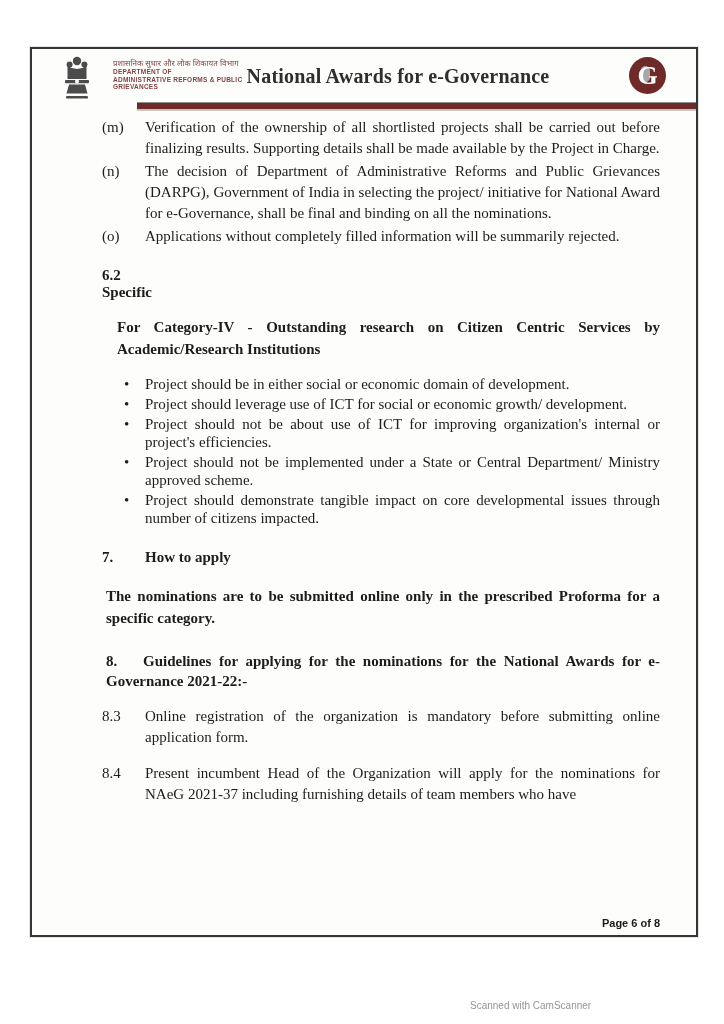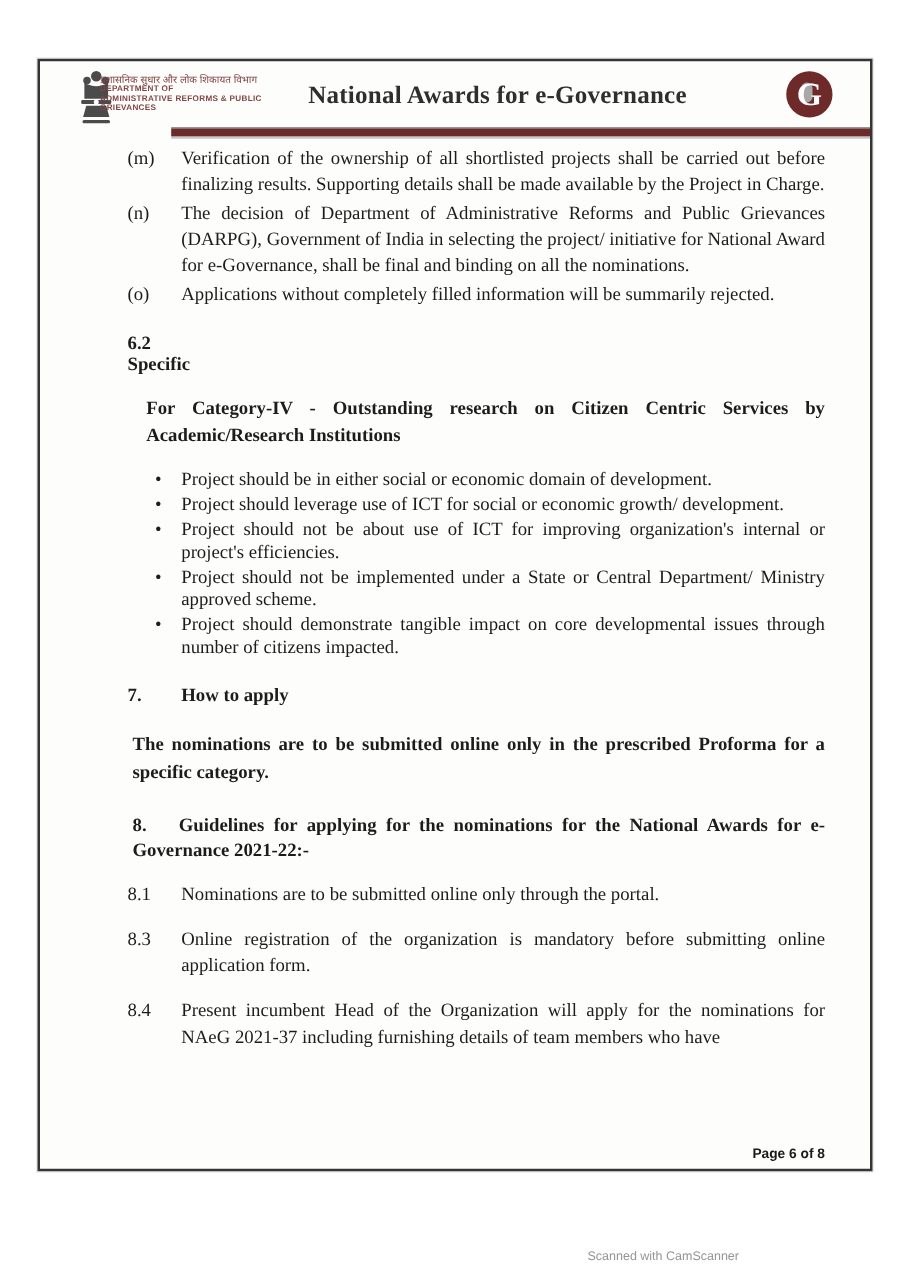--- a/index.html
+++ b/index.html
@@ -18,21 +18,21 @@
     box-sizing: border-box;
     border: 2px solid #353535;
     background: #fdfdfc;
     overflow: hidden;
     box-shadow: 0 0 0 1px #e4e4e4;
   }
 
   
   .hdr { position: relative; height: 53px; }
   .emblem { position: absolute; left: 31px; top: 6px; width: 28px; height: 46px; }
-  .dept { position: absolute; left: 48px; top: 10px; color: #824545; line-height: 1.15; }
+  .dept { position: absolute; left: 81px; top: 10px; color: #824545; line-height: 1.15; }
   .dept-hindi { font-size: 8px; font-family: "Liberation Sans", sans-serif; white-space: nowrap; }
   .dept-en { font-size: 6.5px; font-weight: bold; letter-spacing: .25px;
              font-family: "Liberation Sans", sans-serif; white-space: nowrap; }
   .doc-title {
     position: absolute; left: 196px; top: 16px; width: 340px;
     text-align: center; font-size: 20px; font-weight: 600;
     color: #2e2e2e; letter-spacing: .2px; white-space: nowrap;
   }
   .glogo {
     position: absolute; right: 30px; top: 8px;
@@ -194,24 +194,20 @@
 
       <div class="para7">The nominations are to be submitted online only in the prescribed Proforma for a specific category.</div>
 
       <p class="sec8-title">
         <span class="inline-num">8.</span><span>Guidelines for applying for the nominations for the National Awards for e-Governance 2021-22:-</span>
       </p>
 
 
       <div class="numbered">
           <div class="row">
-            <span class="lbl">8.1</span>
-            <span class="txt"><span class="b">Nominations are to be submitted online only through the portal.</span></span>
-          </div>
-          <div class="row">
             <span class="lbl">8.3</span>
             <span class="txt"><span class="b">Online registration of the organization is mandatory</span><span> before submitting online application form.</span></span>
           </div>
           <div class="row">
             <span class="lbl">8.4</span>
             <span class="txt"><span>Present incumbent Head of the Organization will apply for the nominations for NAeG 2021-37 including furnishing details of team members who have</span></span>
           </div>
         </div>
 
     </div>

